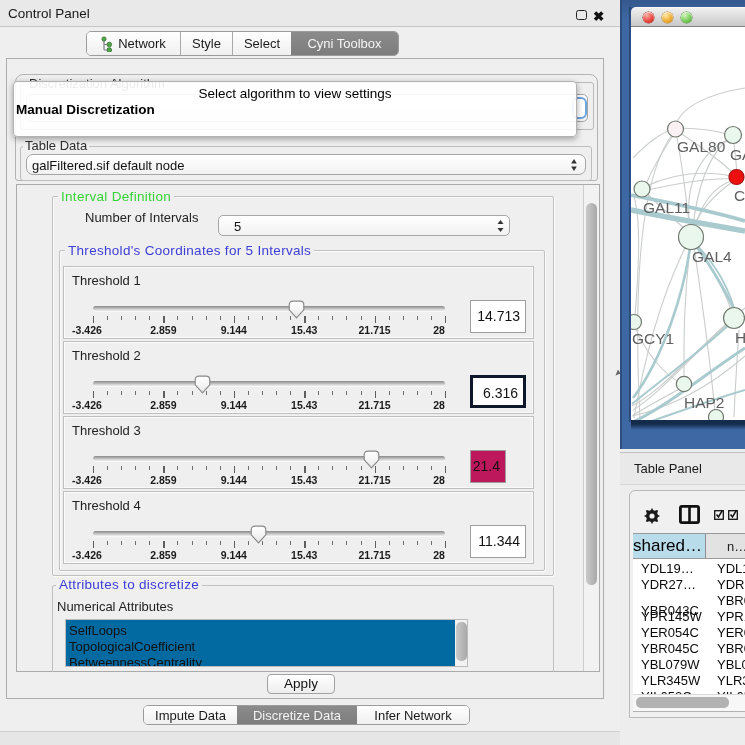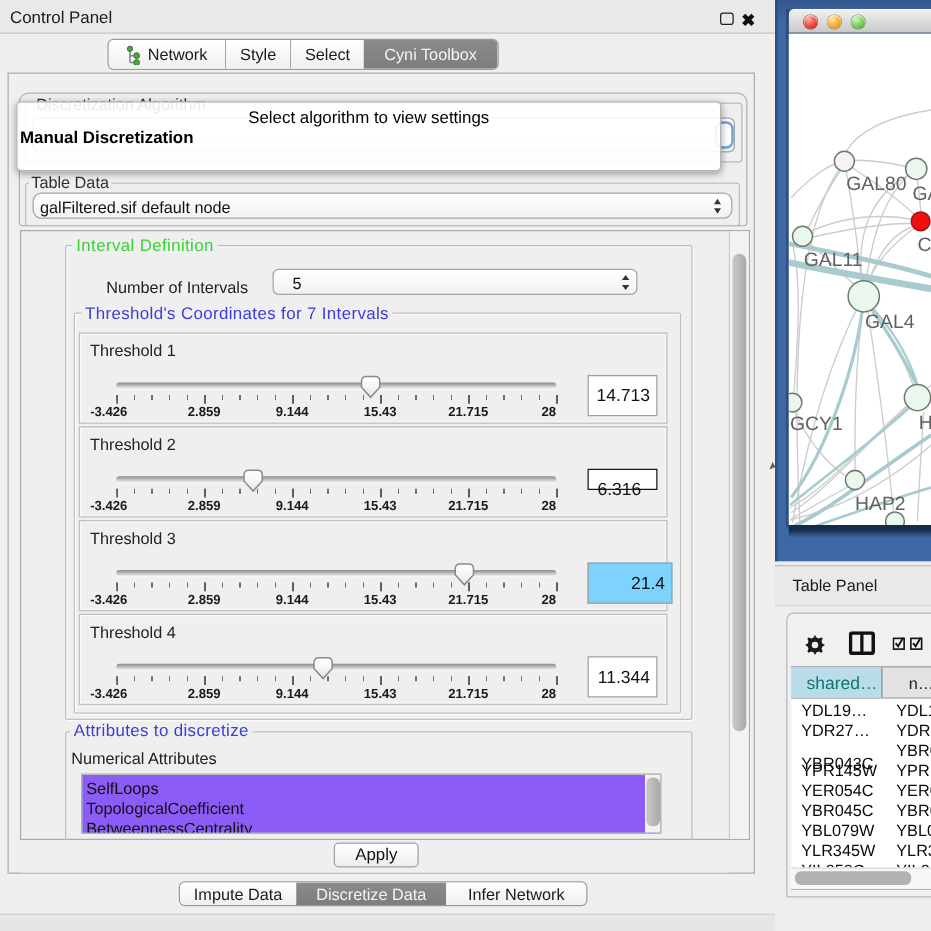--- a/index.html
+++ b/index.html
@@ -59,31 +59,31 @@
 </div>
 
 <div class="abs" style="left:16px;top:184px;width:584px;height:488px;border:1px solid #ababab;background:#efefef;overflow:hidden"></div>
 
 <div class="abs" style="left:583px;top:185px;width:16px;height:486px;background:#f2f2f2;border-left:1px solid #cccccc"></div>
 <div class="abs" style="left:586px;top:203px;width:11px;height:382px;background:linear-gradient(90deg,#c9c9c9,#a9a9a9);border-radius:5.5px"></div>
 
 <div class="abs" style="left:52px;top:196px;width:502px;height:380px;border:1px solid #c0c0c0;border-radius:2px;box-shadow:1px 1px 0 #fbfbfb inset, 1px 1px 0 #fbfbfb"></div>
 <div class="grouptitle" style="left:58px;top:190px;color:#35d435">Interval Definition</div>
 
-<div class="abs b13" style="left:85px;top:222px">Number of Intervals</div>
+<div class="abs b13" style="left:85px;top:210px">Number of Intervals</div>
 <div class="abs combo" style="left:218px;top:215px;width:292px;height:21px">
   <div style="position:absolute;left:15px;top:3px;font-size:13px;color:#111">5</div>
   <svg style="position:absolute;right:5px;top:50%;transform:translateY(-50%)" width="7" height="12" viewBox="0 0 7 12">
       <path d="M3.5 0 L6.5 4 H0.5 Z" fill="#333"></path>
       <path d="M3.5 12 L6.5 8 H0.5 Z" fill="#333"></path>
     </svg>
 </div>
 
 <div class="abs" style="left:59px;top:250px;width:486px;height:321px;border:1px solid #c0c0c0;border-radius:2px;box-shadow:1px 1px 0 #fbfbfb inset, 1px 1px 0 #fbfbfb"></div>
-<div class="grouptitle" style="left:65px;top:244px;color:#3c3cd8">Threshold's Coordinates for 7 Intervals</div>
+<div class="grouptitle" style="left:65px;top:244px;color:#3c3cd8">Threshold's Coordinates for 5 Intervals</div>
 
 <div class="abs" style="left:63px;top:266px;width:471px;height:73px;border:1px solid #bfbfbf;background:#efefef;box-shadow:0 0 0 1px #fafafa inset"></div>
 <div class="abs b13" style="left:72px;top:273px">Threshold 1</div>
 <div class="abs" style="left:93px;top:306px;width:352px;height:5px;border-radius:2.5px;background:linear-gradient(180deg,#8a8a8a,#b2b2b2 40%,#d9d9d9 75%,#eeeeee);box-shadow:0 1px 0 #f8f8f8"></div>
 <div class="abs" style="left:92.5px;top:316px;width:353px;height:3.5px;background:repeating-linear-gradient(90deg,#6e6e6e 0,#6e6e6e 1px,transparent 1px,transparent 14.08px)"></div>
 <div class="abs" style="left:92.5px;top:316px;width:354px;height:6.5px;background:repeating-linear-gradient(90deg,#5e5e5e 0,#5e5e5e 1.3px,transparent 1.3px,transparent 70.4px)"></div>
 <div class="abs" style="left:87px;top:323.5px;transform:translateX(-50%);font-size:10.5px;font-weight:bold;color:#1a1a1a">-3.426</div>
 <div class="abs" style="left:163.4px;top:323.5px;transform:translateX(-50%);font-size:10.5px;font-weight:bold;color:#1a1a1a">2.859</div>
 <div class="abs" style="left:233.8px;top:323.5px;transform:translateX(-50%);font-size:10.5px;font-weight:bold;color:#1a1a1a">9.144</div>
 <div class="abs" style="left:304.2px;top:323.5px;transform:translateX(-50%);font-size:10.5px;font-weight:bold;color:#1a1a1a">15.43</div>
@@ -114,21 +114,21 @@
 <svg class="abs" style="left:193.5px;top:374.5px" width="17" height="19" viewBox="0 0 17 19">
 <defs>
       <linearGradient id="kg1" x1="0" y1="0" x2="0" y2="1">
         <stop offset="0" stop-color="#ffffff"></stop>
         <stop offset="0.55" stop-color="#f4f4f4"></stop>
         <stop offset="1" stop-color="#e2e2e2"></stop>
       </linearGradient>
     </defs>
 <path d="M1.2 5 Q1.2 1.2 5 1.2 L12 1.2 Q15.8 1.2 15.8 5 L15.8 9.8 L8.5 17.9 L1.2 9.8 Z" fill="url(#kg1)" stroke="#8a8a8a" stroke-width="1.2"></path>
   </svg>
-<div class="abs" style="left:470px;top:375px;width:56px;height:17px;background:#fff;border:1px solid #0f172a;font-size:14px;color:#111;text-align:center;line-height:31px;padding-right:5px">6.316</div>
+<div class="abs" style="left:470px;top:375px;width:56px;height:33px;background:#fff;border:3px solid #0f172a;font-size:14px;color:#111;text-align:right;line-height:31px;padding-right:5px">6.316</div>
 <div class="abs" style="left:63px;top:416px;width:471px;height:73px;border:1px solid #bfbfbf;background:#efefef;box-shadow:0 0 0 1px #fafafa inset"></div>
 <div class="abs b13" style="left:72px;top:423px">Threshold 3</div>
 <div class="abs" style="left:93px;top:456px;width:352px;height:5px;border-radius:2.5px;background:linear-gradient(180deg,#8a8a8a,#b2b2b2 40%,#d9d9d9 75%,#eeeeee);box-shadow:0 1px 0 #f8f8f8"></div>
 <div class="abs" style="left:92.5px;top:466px;width:353px;height:3.5px;background:repeating-linear-gradient(90deg,#6e6e6e 0,#6e6e6e 1px,transparent 1px,transparent 14.08px)"></div>
 <div class="abs" style="left:92.5px;top:466px;width:354px;height:6.5px;background:repeating-linear-gradient(90deg,#5e5e5e 0,#5e5e5e 1.3px,transparent 1.3px,transparent 70.4px)"></div>
 <div class="abs" style="left:87px;top:473.5px;transform:translateX(-50%);font-size:10.5px;font-weight:bold;color:#1a1a1a">-3.426</div>
 <div class="abs" style="left:163.4px;top:473.5px;transform:translateX(-50%);font-size:10.5px;font-weight:bold;color:#1a1a1a">2.859</div>
 <div class="abs" style="left:233.8px;top:473.5px;transform:translateX(-50%);font-size:10.5px;font-weight:bold;color:#1a1a1a">9.144</div>
 <div class="abs" style="left:304.2px;top:473.5px;transform:translateX(-50%);font-size:10.5px;font-weight:bold;color:#1a1a1a">15.43</div>
 <div class="abs" style="left:374.6px;top:473.5px;transform:translateX(-50%);font-size:10.5px;font-weight:bold;color:#1a1a1a">21.715</div>
@@ -136,21 +136,21 @@
 <svg class="abs" style="left:362.5px;top:449.5px" width="17" height="19" viewBox="0 0 17 19">
 <defs>
       <linearGradient id="kg2" x1="0" y1="0" x2="0" y2="1">
         <stop offset="0" stop-color="#ffffff"></stop>
         <stop offset="0.55" stop-color="#f4f4f4"></stop>
         <stop offset="1" stop-color="#e2e2e2"></stop>
       </linearGradient>
     </defs>
 <path d="M1.2 5 Q1.2 1.2 5 1.2 L12 1.2 Q15.8 1.2 15.8 5 L15.8 9.8 L8.5 17.9 L1.2 9.8 Z" fill="url(#kg2)" stroke="#8a8a8a" stroke-width="1.2"></path>
   </svg>
-<div class="abs" style="left:470px;top:450px;width:68px;height:33px;background:#7dd3fc;border:1px solid #9e9e9e;font-size:14px;color:#111;text-align:right;line-height:31px;padding-right:5px">21.4</div>
+<div class="abs" style="left:470px;top:450px;width:36px;height:33px;background:#be185d;border:1px solid #9e9e9e;font-size:14px;color:#111;text-align:right;line-height:31px;padding-right:5px">21.4</div>
 <div class="abs" style="left:63px;top:491px;width:471px;height:73px;border:1px solid #bfbfbf;background:#efefef;box-shadow:0 0 0 1px #fafafa inset"></div>
 <div class="abs b13" style="left:72px;top:498px">Threshold 4</div>
 <div class="abs" style="left:93px;top:531px;width:352px;height:5px;border-radius:2.5px;background:linear-gradient(180deg,#8a8a8a,#b2b2b2 40%,#d9d9d9 75%,#eeeeee);box-shadow:0 1px 0 #f8f8f8"></div>
 <div class="abs" style="left:92.5px;top:541px;width:353px;height:3.5px;background:repeating-linear-gradient(90deg,#6e6e6e 0,#6e6e6e 1px,transparent 1px,transparent 14.08px)"></div>
 <div class="abs" style="left:92.5px;top:541px;width:354px;height:6.5px;background:repeating-linear-gradient(90deg,#5e5e5e 0,#5e5e5e 1.3px,transparent 1.3px,transparent 70.4px)"></div>
 <div class="abs" style="left:87px;top:548.5px;transform:translateX(-50%);font-size:10.5px;font-weight:bold;color:#1a1a1a">-3.426</div>
 <div class="abs" style="left:163.4px;top:548.5px;transform:translateX(-50%);font-size:10.5px;font-weight:bold;color:#1a1a1a">2.859</div>
 <div class="abs" style="left:233.8px;top:548.5px;transform:translateX(-50%);font-size:10.5px;font-weight:bold;color:#1a1a1a">9.144</div>
 <div class="abs" style="left:304.2px;top:548.5px;transform:translateX(-50%);font-size:10.5px;font-weight:bold;color:#1a1a1a">15.43</div>
 <div class="abs" style="left:374.6px;top:548.5px;transform:translateX(-50%);font-size:10.5px;font-weight:bold;color:#1a1a1a">21.715</div>
@@ -163,21 +163,21 @@
         <stop offset="1" stop-color="#e2e2e2"></stop>
       </linearGradient>
     </defs>
 <path d="M1.2 5 Q1.2 1.2 5 1.2 L12 1.2 Q15.8 1.2 15.8 5 L15.8 9.8 L8.5 17.9 L1.2 9.8 Z" fill="url(#kg3)" stroke="#8a8a8a" stroke-width="1.2"></path>
   </svg>
 <div class="abs" style="left:470px;top:525px;width:56px;height:33px;background:#fff;border:1px solid #9e9e9e;font-size:14px;color:#111;text-align:right;line-height:31px;padding-right:5px">11.344</div>
 
 <div class="abs" style="left:52px;top:585px;width:502px;height:95px;border:1px solid #c0c0c0;border-radius:2px"></div>
 <div class="grouptitle" style="left:56px;top:578px;color:#3c3cd8">Attributes to discretize</div>
 <div class="abs b13" style="left:57px;top:599px">Numerical Attributes</div>
-<div class="abs" style="left:65px;top:619px;width:464px;height:48px;background:#8b5cf6;border:1px solid #bbb;overflow:hidden">
+<div class="abs" style="left:65px;top:619px;width:403px;height:48px;background:#0369a1;border:1px solid #bbb;overflow:hidden">
   <div style="position:absolute;left:3px;top:3px;font-size:13px;color:#111;line-height:16px">SelfLoops<br>TopologicalCoefficient<br>BetweennessCentrality</div>
   <div style="position:absolute;right:0;top:0;width:12px;height:48px;background:#f2f2f2"></div>
   <div style="position:absolute;right:0.5px;top:2px;width:11px;height:39px;background:linear-gradient(90deg,#c9c9c9,#a9a9a9);border-radius:5px"></div>
 </div>
 
 <div class="abs" style="left:17px;top:672px;width:566px;height:26px;background:#efefef"></div>
 
 <div class="abs" style="left:267px;top:674px;width:68px;height:20px;border:1px solid #a2a2a2;border-radius:4px;background:linear-gradient(180deg,#fff,#ededed);text-align:center;font-size:13.5px;color:#111;line-height:18px">Apply</div>
 
 <div class="abs" style="left:143px;top:705px;height:20px;display:flex;border:1px solid #9b9b9b;border-radius:5px;overflow:hidden;background:#fff">
@@ -277,21 +277,21 @@
   <line x1="10.5" y1="2" x2="10.5" y2="17" stroke="#111" stroke-width="2.6"></line>
 </svg>
 <svg class="abs" style="left:714px;top:509px" width="26" height="11" viewBox="0 0 26 11">
   <rect x="0.7" y="1.7" width="8.6" height="8.6" fill="none" stroke="#111" stroke-width="1.3"></rect>
   <path d="M2.5 5.5 L4.5 8 L8.5 1.2" fill="none" stroke="#111" stroke-width="1.5"></path>
   <rect x="14.7" y="1.7" width="8.6" height="8.6" fill="none" stroke="#111" stroke-width="1.3"></rect>
   <path d="M16.5 5.5 L18.5 8 L22.5 1.2" fill="none" stroke="#111" stroke-width="1.5"></path>
 </svg>
 
 <div class="abs" style="left:633px;top:533px;width:112px;height:26px;border-top:1px solid #9a9a9a;border-bottom:1px solid #9a9a9a;background:#e2e2e2"></div>
-<div class="abs" style="left:633px;top:534px;width:73px;height:24px;background:#b9dcea;border-right:1px solid #8f8f8f;font-size:14px;color:#0f766e;text-align:right;line-height:24px;padding-right:3px">shared…</div>
+<div class="abs" style="left:633px;top:534px;width:73px;height:24px;background:#b9dcea;border-right:1px solid #8f8f8f;font-size:17px;color:#000000;text-align:right;line-height:24px;padding-right:3px">shared…</div>
 <div class="abs" style="left:727px;top:539px;font-size:13px;color:#222">n…</div>
 
 <div class="abs" style="left:633px;top:559px;width:112px;height:135px;background:#fff;overflow:hidden">
 <div style="position:absolute;left:8px;top:2.0px;font-size:13px;color:#0a0a0a">YDL19…</div>
     <div style="position:absolute;left:84px;top:2.0px;font-size:13px;color:#0a0a0a">YDL19</div>
 <div style="position:absolute;left:8px;top:18.0px;font-size:13px;color:#0a0a0a">YDR27…</div>
     <div style="position:absolute;left:84px;top:18.0px;font-size:13px;color:#0a0a0a">YDR27</div>
 <div style="position:absolute;left:8px;top:44px;font-size:13px;color:#0a0a0a">YBR043C</div>
     <div style="position:absolute;left:84px;top:34.0px;font-size:13px;color:#0a0a0a">YBR04</div>
 <div style="position:absolute;left:8px;top:50.0px;font-size:13px;color:#0a0a0a">YPR145W</div>

